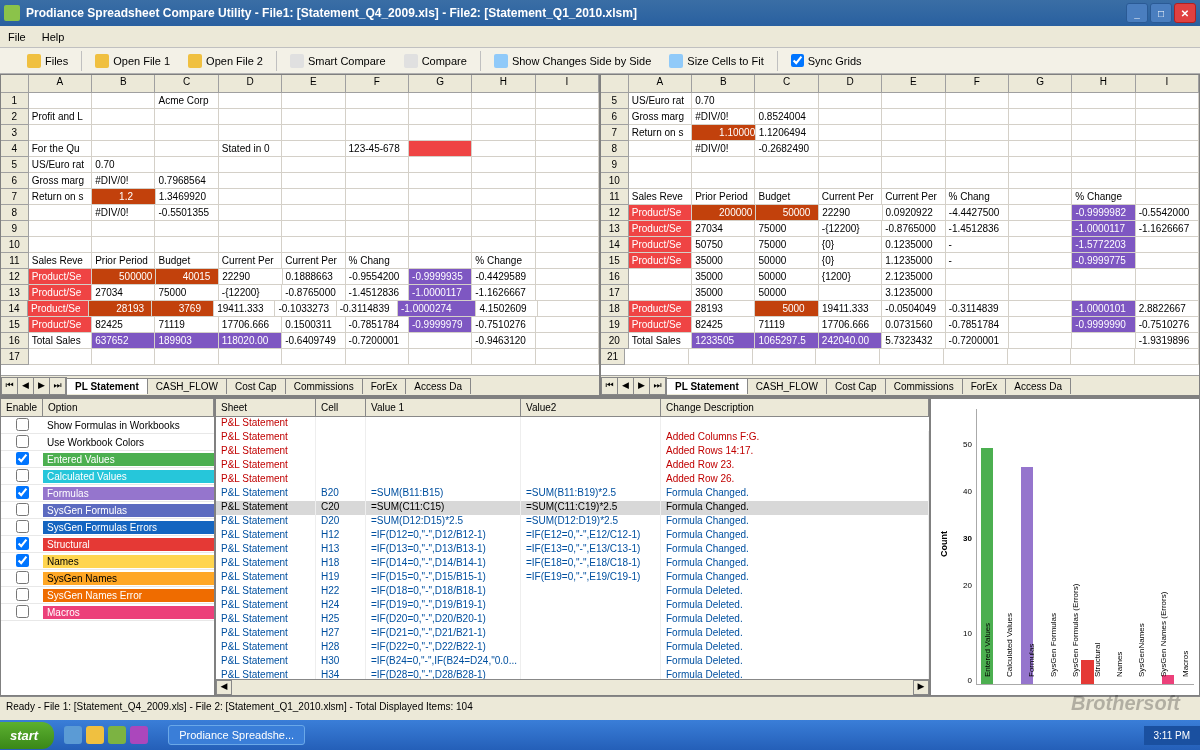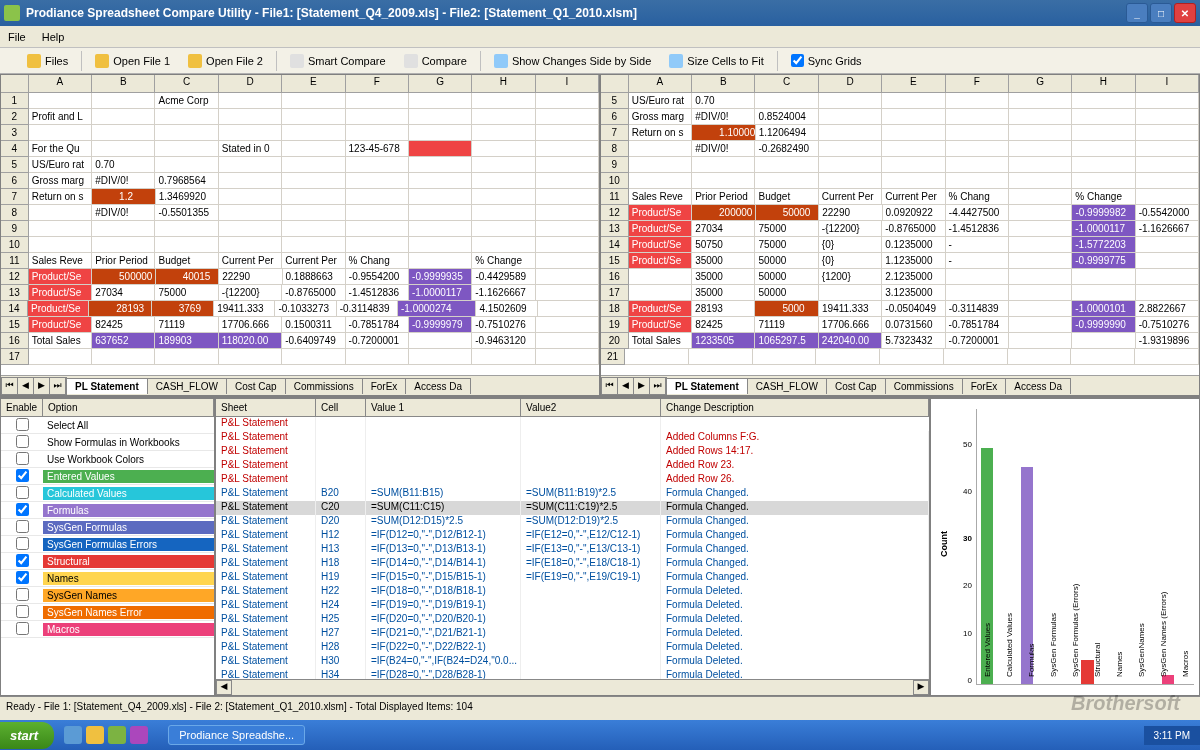--- a/index.html
+++ b/index.html
@@ -594,24 +594,20 @@
 
 <div class="lower">
   <div class="options">
     <div class="opthead">
       <div style="width:42px">Enable</div>
       <div style="flex:1">Option</div>
     </div>
     <div id="optbody">
         <div class="optrow">
           <div class="optchk"><input type="checkbox" style=""></div>
-          <div class="optlabel">Select All</div>
-        </div>
-        <div class="optrow">
-          <div class="optchk"><input type="checkbox" style=""></div>
           <div class="optlabel">Show Formulas in Workbooks</div>
         </div>
         <div class="optrow">
           <div class="optchk"><input type="checkbox" style=""></div>
           <div class="optlabel">Use Workbook Colors</div>
         </div>
         <div class="optrow">
           <div class="optchk"><input type="checkbox" checked="" style=""></div>
           <div class="optlabel" style="background: rgb(76, 175, 80); color: rgb(255, 255, 255);">Entered Values</div>
         </div>

